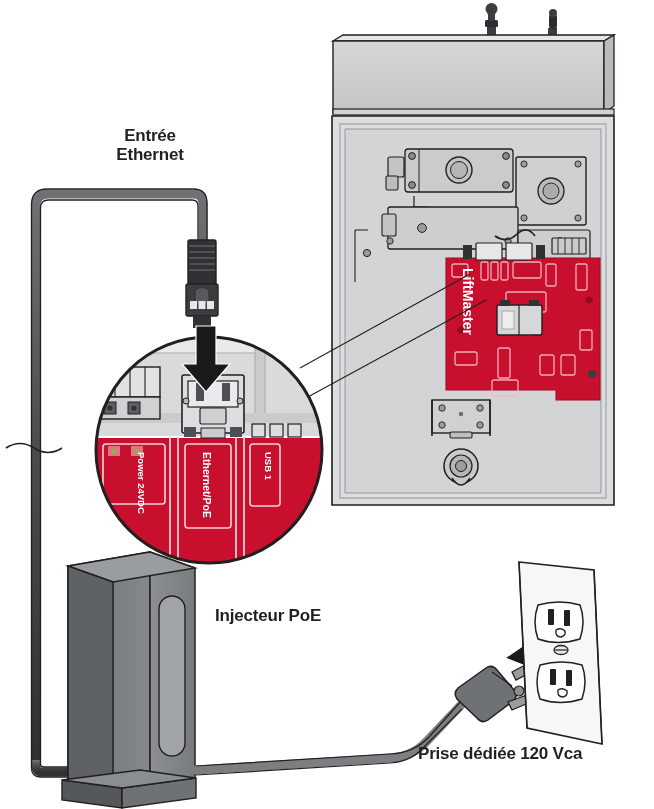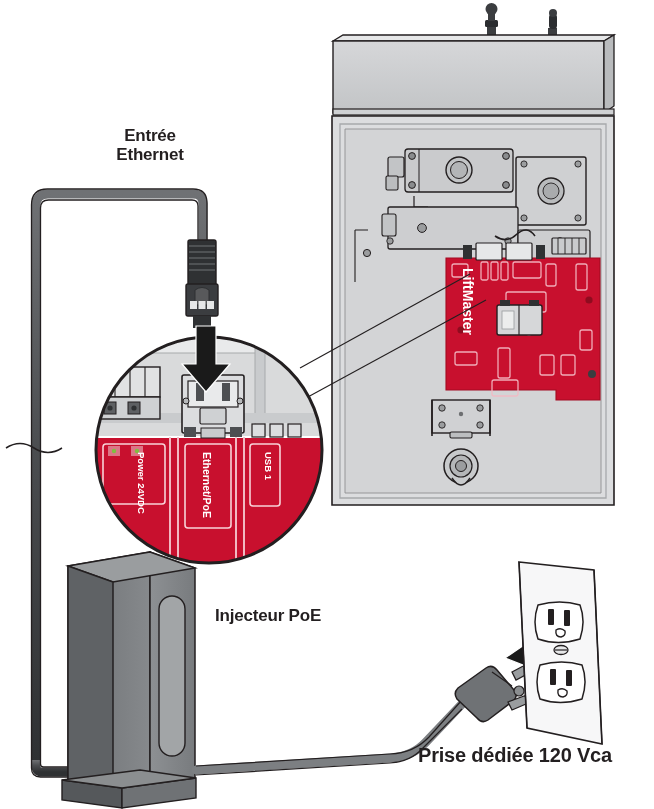--- a/index.html
+++ b/index.html
@@ -3,21 +3,21 @@
 <meta charset="utf-8">
 <style>
   html,body{margin:0;padding:0;background:#ffffff;}
   body{width:654px;height:809px;position:relative;overflow:hidden;
        font-family:"Liberation Sans",sans-serif;}
   .stage{position:absolute;left:0;top:0;width:654px;height:809px;}
   .lbl{position:absolute;font-weight:bold;color:#231f20;letter-spacing:-0.2px;}
   .lbl.c{text-align:center;}
   #lbl-entree{left:60px;top:126px;width:180px;font-size:17px;line-height:19px;}
   #lbl-injector{left:215px;top:606px;font-size:17px;}
-  #lbl-prise{left:418px;top:744px;font-size:20px;}
+  #lbl-prise{left:418px;top:744px;font-size:17px;}
   svg{position:absolute;left:0;top:0;}
   .vtxt{font-family:"Liberation Sans",sans-serif;font-weight:bold;}
 </style>
 </head>
 <body>
 
 <div class="stage">
 
   <svg width="654" height="809" viewBox="0 0 654 809">
     <defs>

